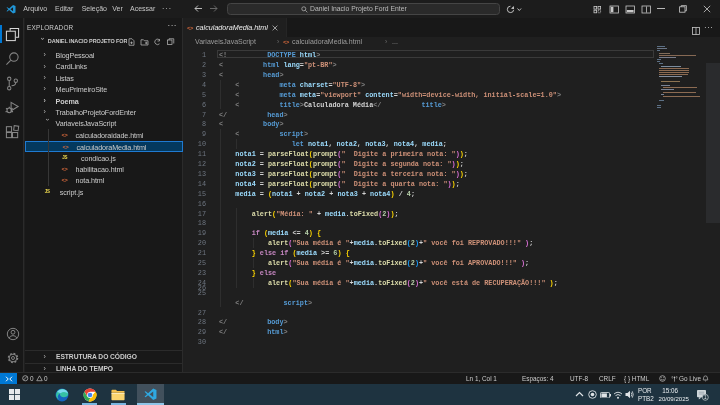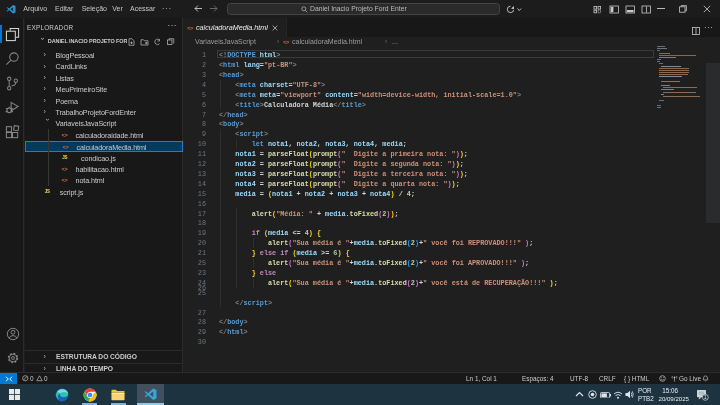--- a/index.html
+++ b/index.html
@@ -14,21 +14,21 @@
 
 #sidebar { left:25px; top:18px; width:158px; height:354px; background:#181818; border-right:1px solid #2b2b2b; }
 
 #tabstrip { left:183px; top:18px; width:537px; height:19px; background:#181818; }
 #tab { left:183px; top:18px; width:104px; height:19px; background:#1f1f1f; border-right:1px solid #252525; }
 #breadcrumb { left:183px; top:37px; width:537px; height:10px; background:#1f1f1f; color:#9d9d9d; font-size:6.6px; }
 #editor { left:183px; top:47px; width:537px; height:325px; background:#1f1f1f; }
 .gut { left:183px; width:23px; text-align:right; color:#6e7681; font-family:"Liberation Mono",monospace; font-size:6.8px; line-height:9.95px; }
 .cl { left:219px; font-family:"Liberation Mono",monospace; font-size:6.8px; line-height:9.95px; font-weight:bold; white-space:pre; color:#d4d4d4; }
 .g  { color:#808080; }
-.b  { color:#569cd6; }
+.b  { color:#569cd6;margin-left:40px; }
 .lb { color:#9cdcfe; }
 .o  { color:#ce9178; }
 .w  { color:#d4d4d4; }
 .y  { color:#dcdcaa; }
 .n  { color:#b5cea8; }
 .p  { color:#c586c0; }
 .k1 { color:#ffd700; }
 .k2 { color:#da70d6; }
 .k3 { color:#179fff; }
 .guide { width:1px; background:#2e2e2e; }
@@ -180,21 +180,21 @@
     <span class="lbl" style="left:30.5px;letter-spacing:-0.1px">CardLinks</span>
   </div>
 <div class="abs row" style="top:72.3px;">
     <span class="chev" style="left:18.5px">›</span>
     <span class="lbl" style="left:30.5px;letter-spacing:-0.1px">Listas</span>
   </div>
 <div class="abs row" style="top:83.7px;">
     <span class="chev" style="left:18.5px">›</span>
     <span class="lbl" style="left:30.5px;letter-spacing:-0.1px">MeuPrimeiroSite</span>
   </div>
-<div class="abs row" style="top:95.1px;">
+<div class="abs row" style="top:95.1px;font-weight:bold;">
     <span class="chev" style="left:18.5px">›</span>
     <span class="lbl" style="left:30.5px;letter-spacing:-0.1px">Poema</span>
   </div>
 <div class="abs row" style="top:106.5px;">
     <span class="chev" style="left:18.5px">›</span>
     <span class="lbl" style="left:30.5px;letter-spacing:-0.1px">TrabalhoProjetoFordEnter</span>
   </div>
 <div class="abs row" style="top:117.9px;">
     <span class="chev" style="left:17.5px;top:1.4px;transform:rotate(90deg)">›</span>
     <span class="lbl" style="left:30.5px;letter-spacing:-0.1px">VariaveisJavaScript</span>

